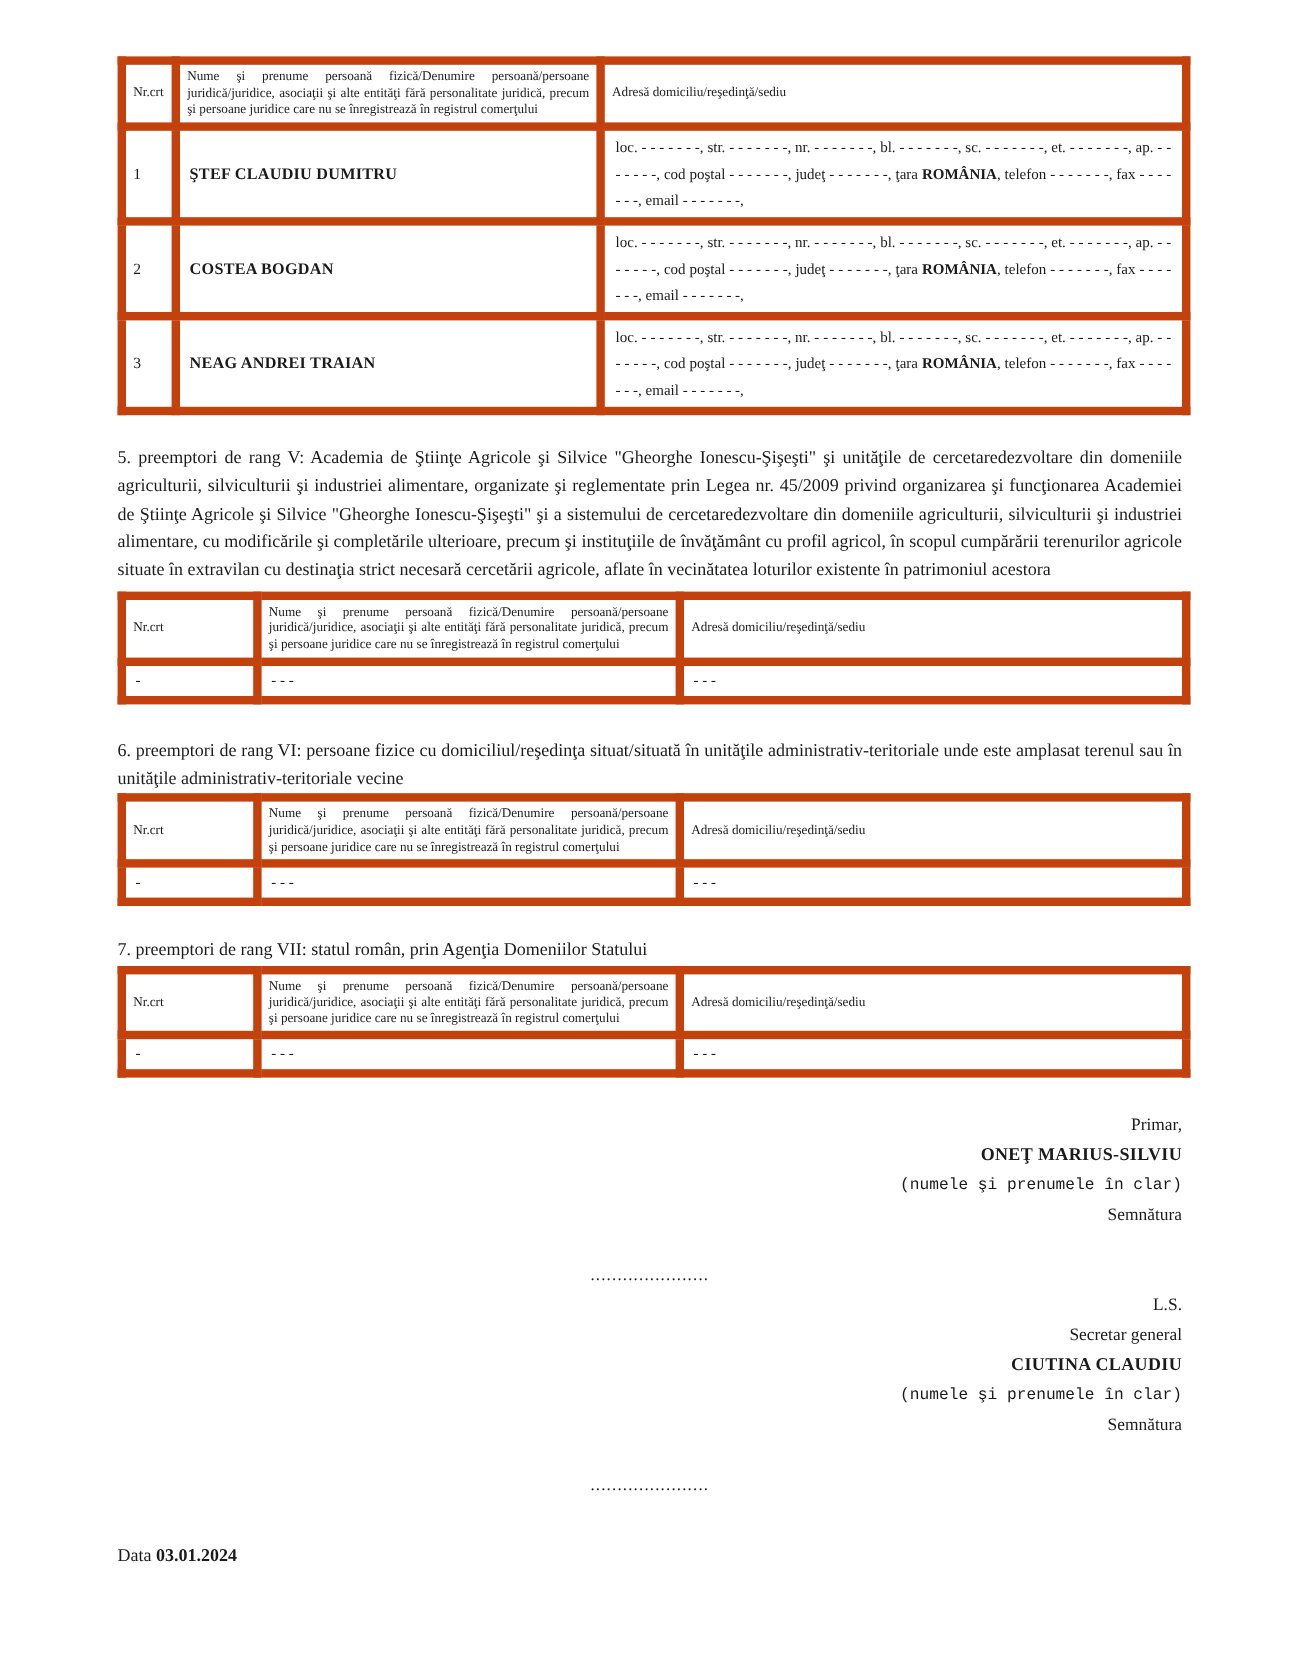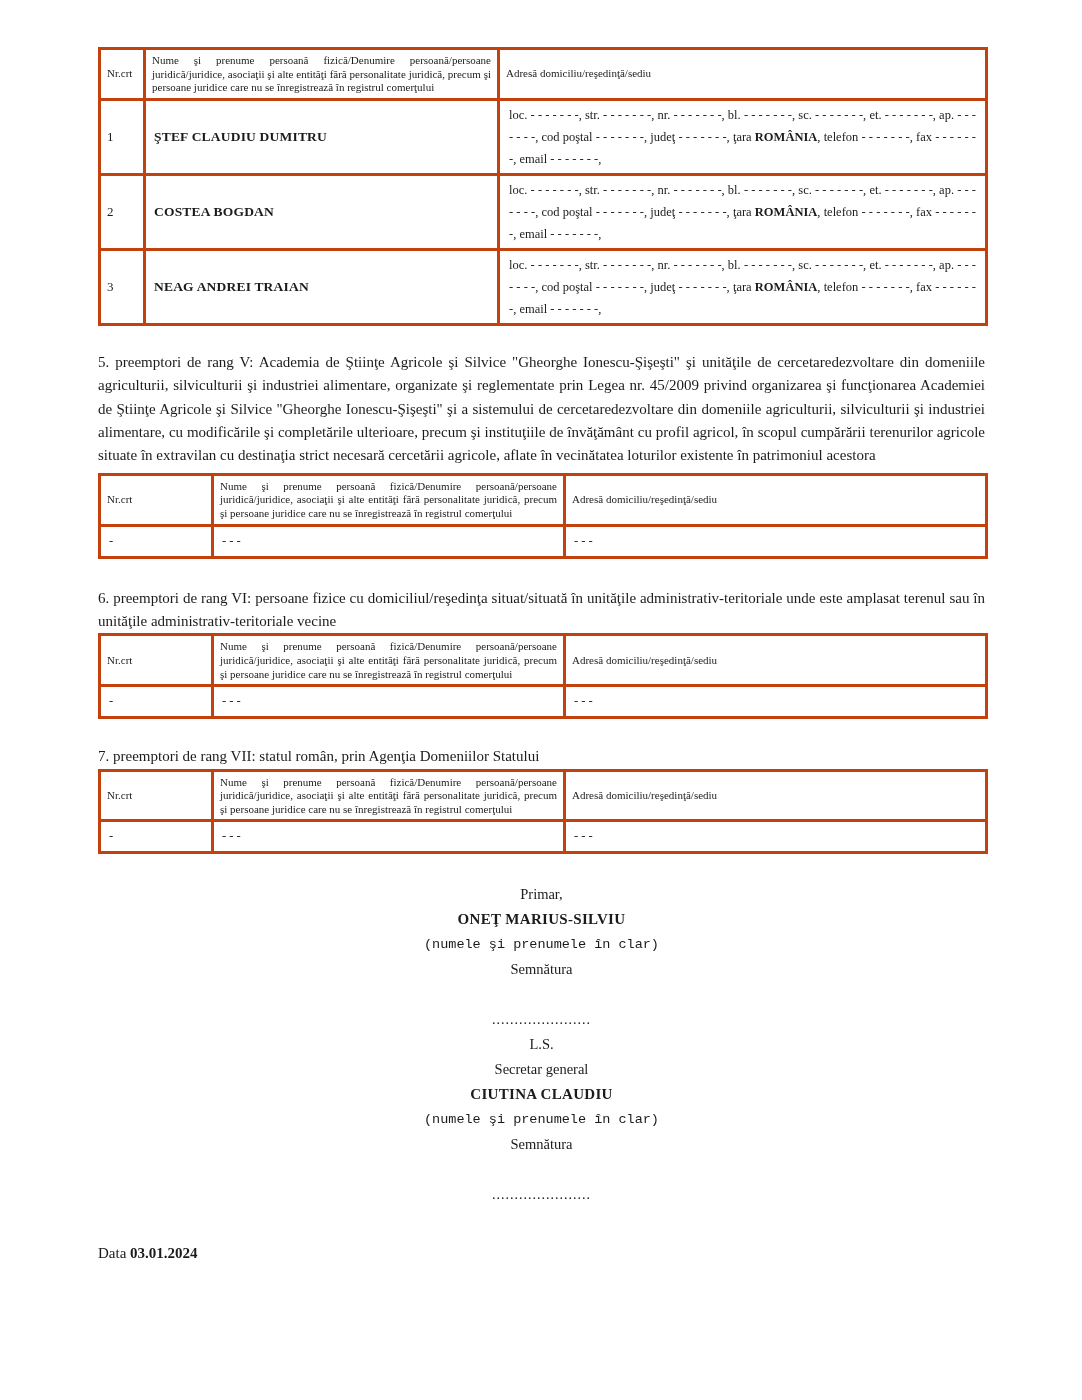--- a/index.html
+++ b/index.html
@@ -9,21 +9,21 @@
     font-family: "Liberation Serif", "DejaVu Serif", serif;
     color: #1b1b1b; position: relative; overflow: hidden;
   }
   .content { padding: 47px 97px 0 98px; }
 
   
   table.doc-table {
     border-collapse: collapse; table-layout: fixed; width: 887px;
     border: 2px solid #1f1f1f;
   }
-  table.doc-table td { border: 3px solid #c2410c; vertical-align: middle; overflow: hidden; }
+  table.doc-table td { border: 7px solid #c2410c; vertical-align: middle; overflow: hidden; }
 
   
   .t-main col.c1 { width: 45px; }
   .t-main col.c2 { width: 354px; }
   .t-main col.c3 { width: 488px; }
 
   
   .t-empty col.c1 { width: 113px; }
   .t-empty col.c2 { width: 352px; }
   .t-empty col.c3 { width: 422px; }
@@ -50,21 +50,21 @@
   p.section-para {
     width: 887px; font-size: 15px; line-height: 23.4px;
     text-align: justify; margin: 0;
   }
   .mt-para5 { margin-top: 25px !important; margin-bottom: 5px !important; }
   .mt-para6 { margin-top: 28px !important; margin-bottom: 0 !important; font-family: Liberation Serif, serif; }
   .mt-para7 { margin-top: 26px !important; margin-bottom: 0 !important; }
 
   
   .sig-block { width: 887px; text-align: center; margin-top: 28px; }
-  .sig-line { font-size: 14.5px; line-height: 25px; }
+  .sig-line { font-size: 14.5px; line-height: 25px; text-align: right; }
   .sig-name { font-weight: bold; font-size: 15px; letter-spacing: 0.3px; }
   .sig-note { font-size: 13.5px; font-family: Liberation Mono, monospace; }
   .sig-gap { height: 25px; }
   .sig-dots { font-size: 14px; line-height: 25px; letter-spacing: 1px; }
 
   
   .date-line { margin-top: 38px; font-size: 15px; }
   .date-line .date-value { font-weight: bold; }
 </style>
 </head>

